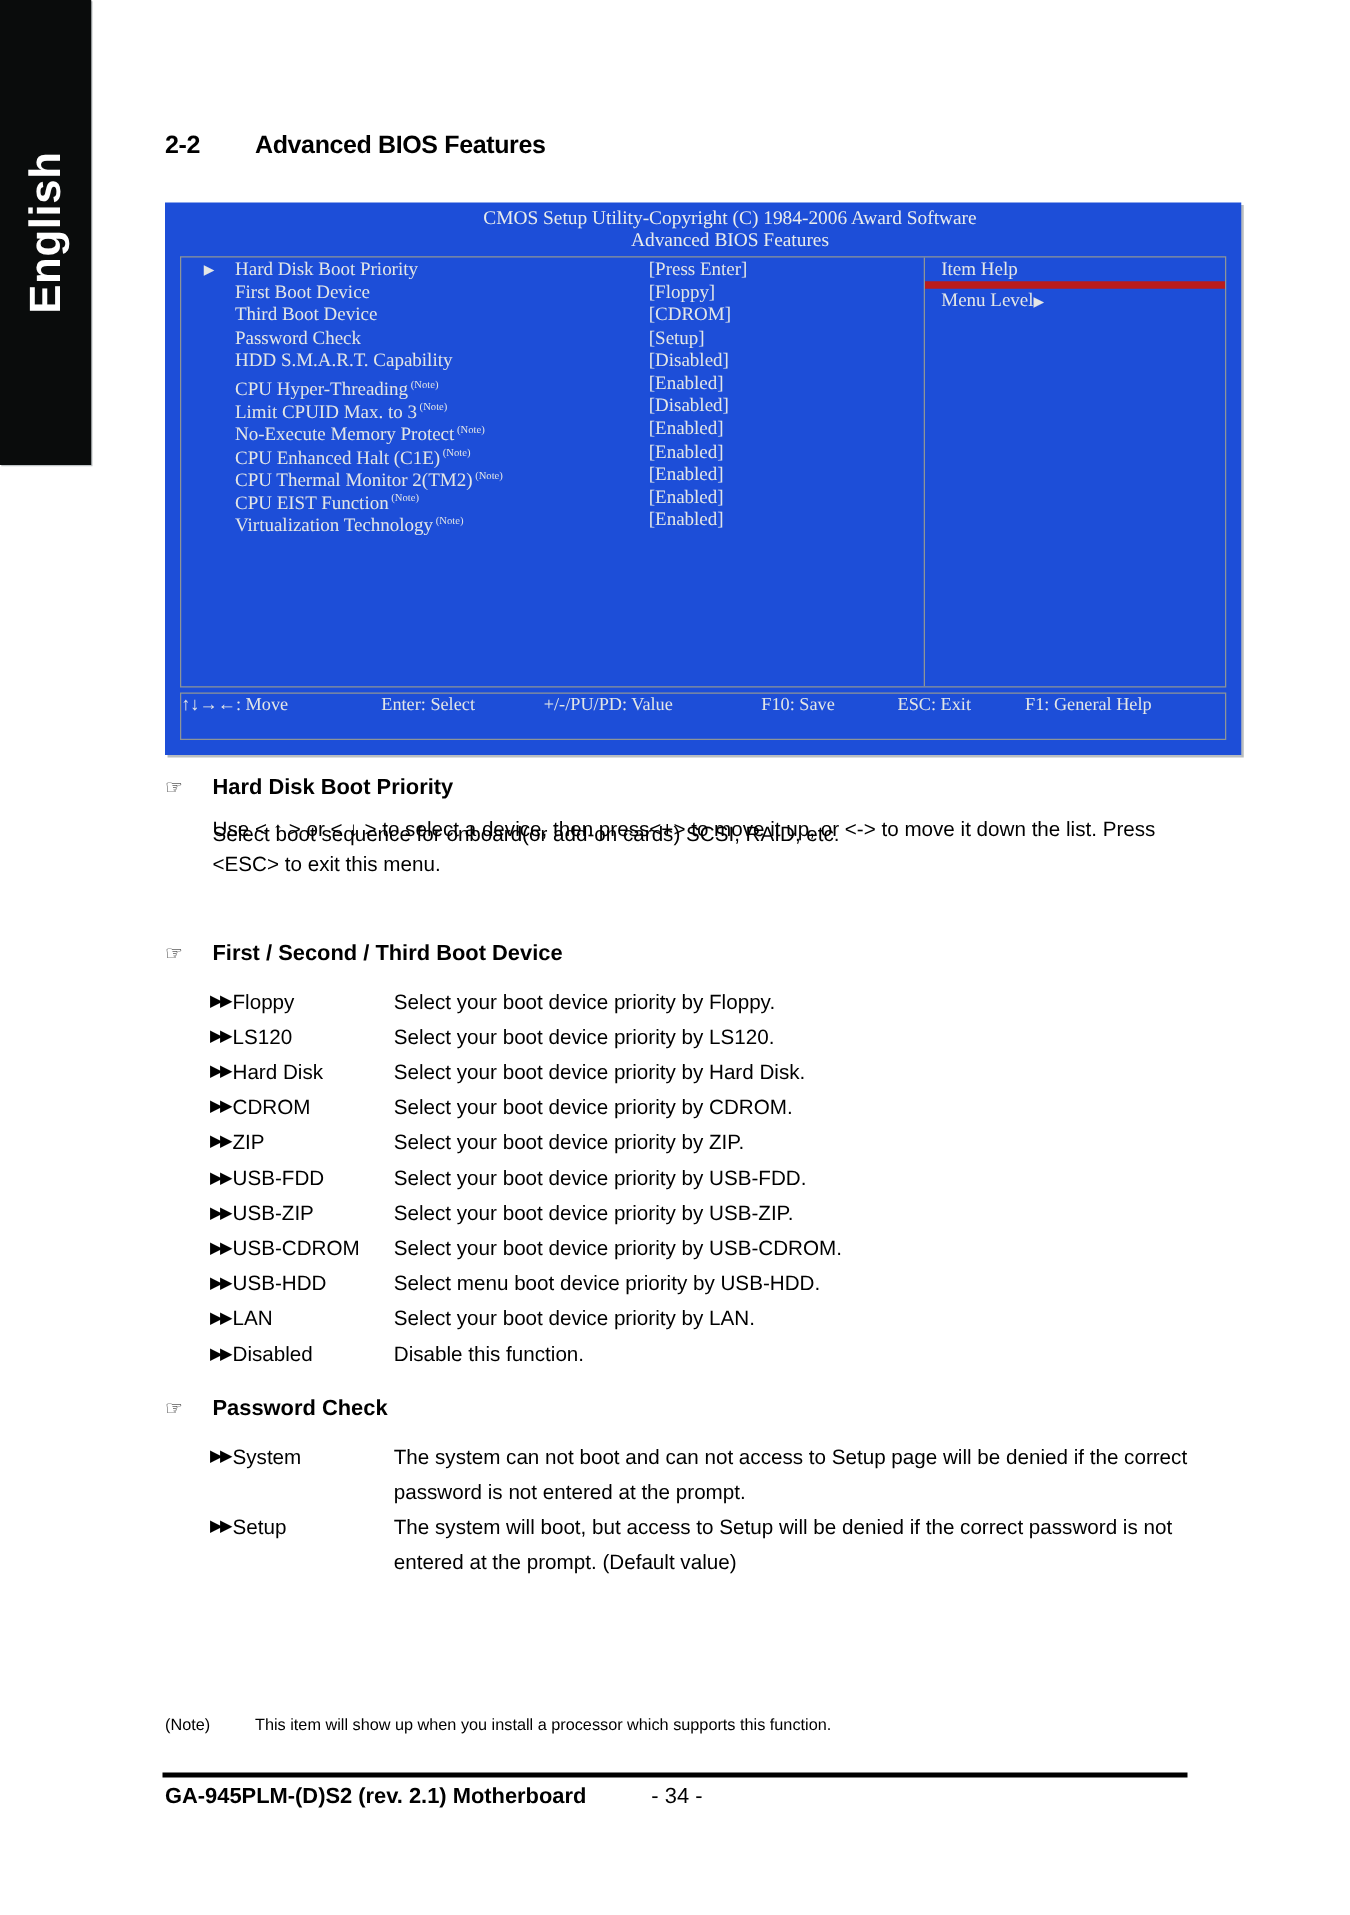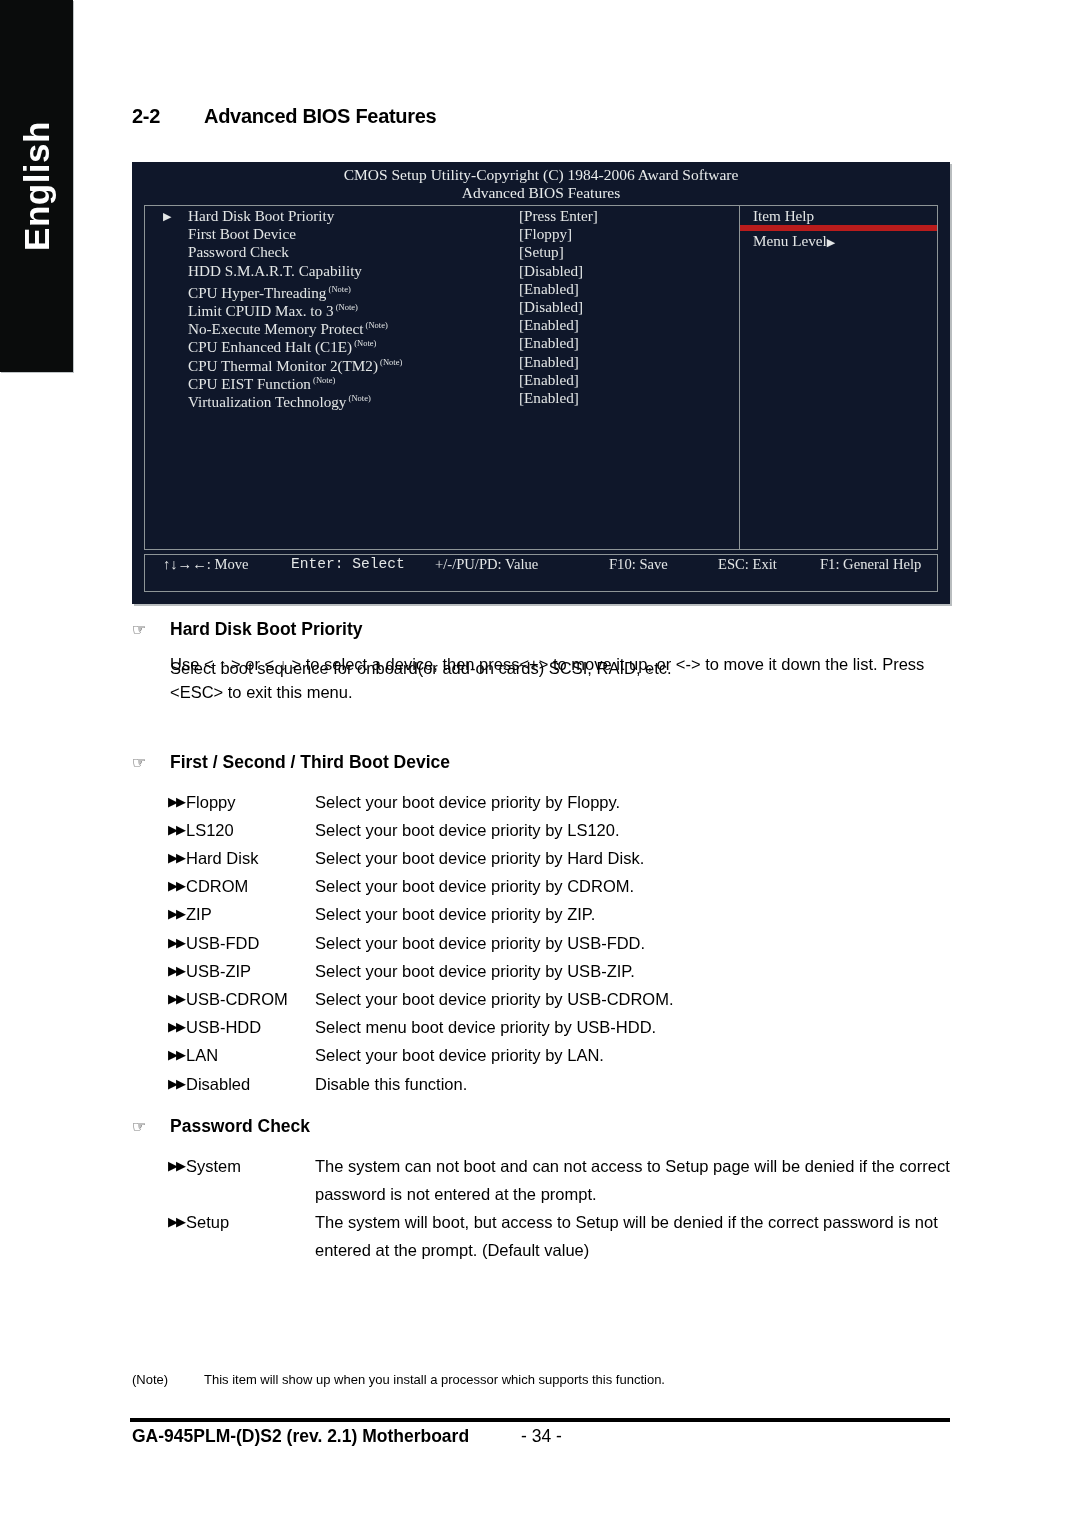--- a/index.html
+++ b/index.html
@@ -52,24 +52,25 @@
   }
   #section-heading .num { display: inline-block; width: 72px; }
 
   
   #bios {
     position: absolute;
     left: 132px;
     top: 162px;
     width: 818px;
     height: 442px;
-    background: #0f172a;
+    background: #1d4ed8;
     box-shadow: 2px 2px 0 #b9bdbf;
     color: #e3e6e6;
     font-family: "Liberation Serif", serif;
+    padding-left: 43px;
   }
   #bios-title {
     text-align: center;
     padding-top: 4px;
     font-size: 15.5px;
     line-height: 18px;
     color: #e9ecec;
   }
   #bios-subtitle {
     text-align: center;
@@ -259,20 +260,24 @@
           <div class="bios-row">
             <span class="arrow">▶</span>
             <span class="rlabel">Hard Disk Boot Priority</span>
             <span class="rvalue">[Press Enter]</span>
           </div>
           <div class="bios-row">
             <span class="rlabel">First Boot Device</span>
             <span class="rvalue">[Floppy]</span>
           </div>
           <div class="bios-row">
+            <span class="rlabel">Third Boot Device</span>
+            <span class="rvalue">[CDROM]</span>
+          </div>
+          <div class="bios-row">
             <span class="rlabel">Password Check</span>
             <span class="rvalue">[Setup]</span>
           </div>
           <div class="bios-row">
             <span class="rlabel">HDD S.M.A.R.T. Capability</span>
             <span class="rvalue">[Disabled]</span>
           </div>
           <div class="bios-row">
             <span class="rlabel">CPU Hyper-Threading<span class="note-sup"> (Note)</span></span>
             <span class="rvalue">[Enabled]</span>
@@ -306,22 +311,22 @@
     <div id="bios-right">
       <div id="help-title">Item Help</div>
       <div id="help-level">
         <span>Menu Level</span><span class="lvl-arrow">▶</span>
       </div>
     </div>
   </div>
 
   <div id="bios-keys">
     <div class="key-line" id="key-line-1">
-        <span style="left: 18px;">↑↓→←: Move</span>
-        <span style="left: 146px; font-family: Liberation Mono, monospace;">Enter: Select</span>
+        <span style="left: 0;">↑↓→←: Move</span>
+        <span style="left: 160px;">Enter: Select</span>
         <span style="left: 290px;">+/-/PU/PD: Value</span>
         <span style="left: 464px;">F10: Save</span>
         <span style="left: 573px;">ESC: Exit</span>
         <span style="left: 675px;">F1: General Help</span>
       </div>
   </div>
 </div>
 
 <div id="content-root">
     <div class="topic" style="top: 619px;"><span class="hand">☞</span><span>Hard Disk Boot Priority</span></div>

